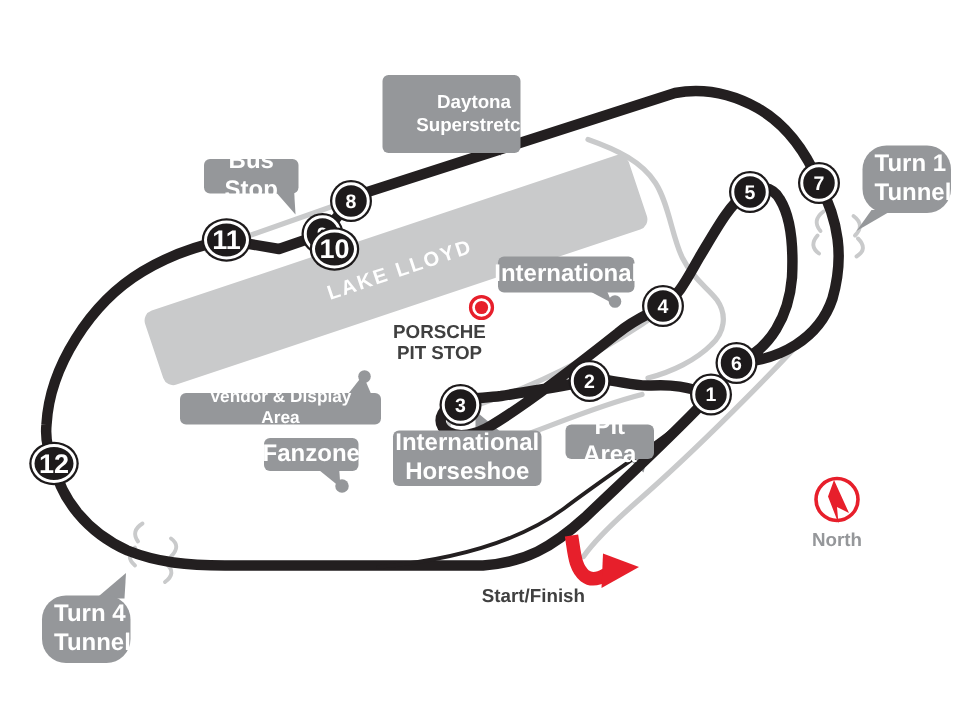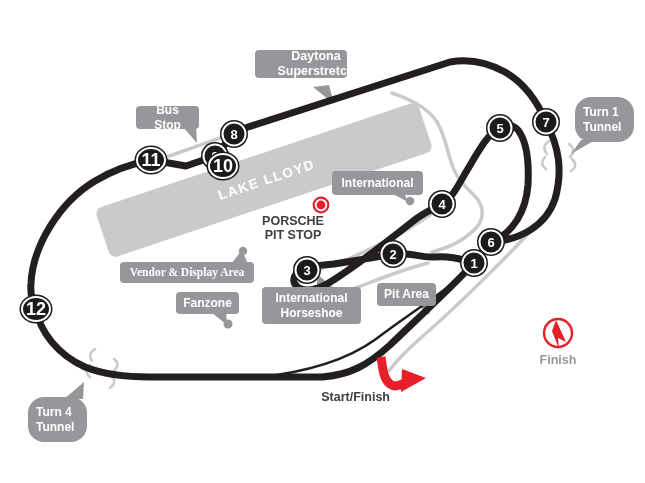--- a/index.html
+++ b/index.html
@@ -1,20 +1,20 @@
 <!DOCTYPE html>
 <html><head>
 <meta charset="utf-8">
 <style>
   html,body{margin:0;padding:0;background:#ffffff;}
   #stage{position:relative;width:645px;height:483px;background:#ffffff;overflow:hidden;
          font-family:"Liberation Sans",sans-serif;}
   #trackSvg{position:absolute;left:0;top:0;}
   .label{position:absolute;background:#95979a;color:#ffffff;font-weight:bold;
-         font-size:12px;line-height:1.18;border-radius:4px;white-space:pre-line;
+         font-size:16px;line-height:1.18;border-radius:4px;white-space:pre-line;
          display:flex;align-items:center;justify-content:center;text-align:center;
          padding:2px 6px;box-sizing:border-box;}
   .label.leftalign{justify-content:flex-start;text-align:left;padding-left:8px;border-radius:16px;}
   .turn{position:absolute;width:25px;height:25px;border-radius:50%;background:#1d1a1b;
         color:#ffffff;border:2px solid #ffffff;box-shadow:0 0 0 1.5px #1d1a1b;
         display:flex;align-items:center;justify-content:center;font-weight:bold;
         font-size:13px;transform:translate(-50%,-50%);box-sizing:border-box;}
   .turn.wide{width:30px;height:26px;font-size:18px;}
   .redtext{position:absolute;color:#404040;font-weight:bold;white-space:pre-line;
            text-align:center;line-height:1.1;}
@@ -101,38 +101,38 @@
       <path d="M381,357 C383,369 383,378 390,384 C394,387 399,386 404,383" fill="none" stroke="#e71f2b" stroke-width="9"></path>
       <polygon points="402,369 426,378 401,392" fill="#e71f2b"></polygon>
     </g>
 
     <g>
       <circle cx="558" cy="333" r="14" fill="none" stroke="#e71f2b" stroke-width="2.4"></circle>
       <path d="M556,320 L566,342 L558,338 L559,349 L552,331 Z" fill="#e71f2b"></path>
     </g>
   </svg>
 
-  <div class="label" style="left:255px;top:50px;width:92px;height:28px;font-size:12.5px;padding-left:36px;">Daytona
+  <div class="label" style="left:255px;top:50px;width:92px;height:52px;font-size:12.5px;padding-left:36px;">Daytona
 Superstretch</div>
   <div class="label" style="left:136px;top:106px;width:63px;height:23px;">Bus Stop</div>
   <div class="label leftalign" style="left:575px;top:97px;width:59px;height:45px;">Turn 1
 Tunnel</div>
   <div class="label" style="left:332px;top:171px;width:91px;height:24px;">International</div>
-  <div class="label" style="left:120px;top:262px;width:134px;height:21px;font-size:11.5px;font-family:Liberation Serif, serif;">Vendor &amp; Display Area</div>
+  <div class="label" style="left:120px;top:262px;width:134px;height:21px;font-size:11.5px;">Vendor &amp; Display Area</div>
   <div class="label" style="left:176px;top:292px;width:63px;height:22px;">Fanzone</div>
   <div class="label" style="left:262px;top:287px;width:99px;height:37px;">International
 Horseshoe</div>
   <div class="label" style="left:377px;top:283px;width:59px;height:23px;">Pit Area</div>
   <div class="label leftalign" style="left:28px;top:397px;width:59px;height:45px;">Turn 4
 Tunnel</div>
 
   <div class="redtext" style="left:247px;top:215px;width:92px;font-size:12.5px;">PORSCHE
 PIT STOP</div>
   <div class="redtext" style="left:320px;top:391px;width:70px;font-size:12.5px;text-align:right;">Start/Finish</div>
-  <div class="graytext" style="left:527px;top:353px;width:62px;font-size:12.5px;">Finish</div>
+  <div class="graytext" style="left:527px;top:353px;width:62px;font-size:12.5px;">North</div>
 
   <div class="turn" style="left:474px;top:263px;">1</div>
   <div class="turn" style="left:393px;top:254px;">2</div>
   <div class="turn" style="left:307px;top:270px;">3</div>
   <div class="turn" style="left:442px;top:204px;">4</div>
   <div class="turn" style="left:500px;top:128px;">5</div>
   <div class="turn" style="left:491px;top:242px;">6</div>
   <div class="turn" style="left:546px;top:122px;">7</div>
   <div class="turn" style="left:234px;top:134px;">8</div>
   <div class="turn" style="left:215px;top:156px;">9</div>

